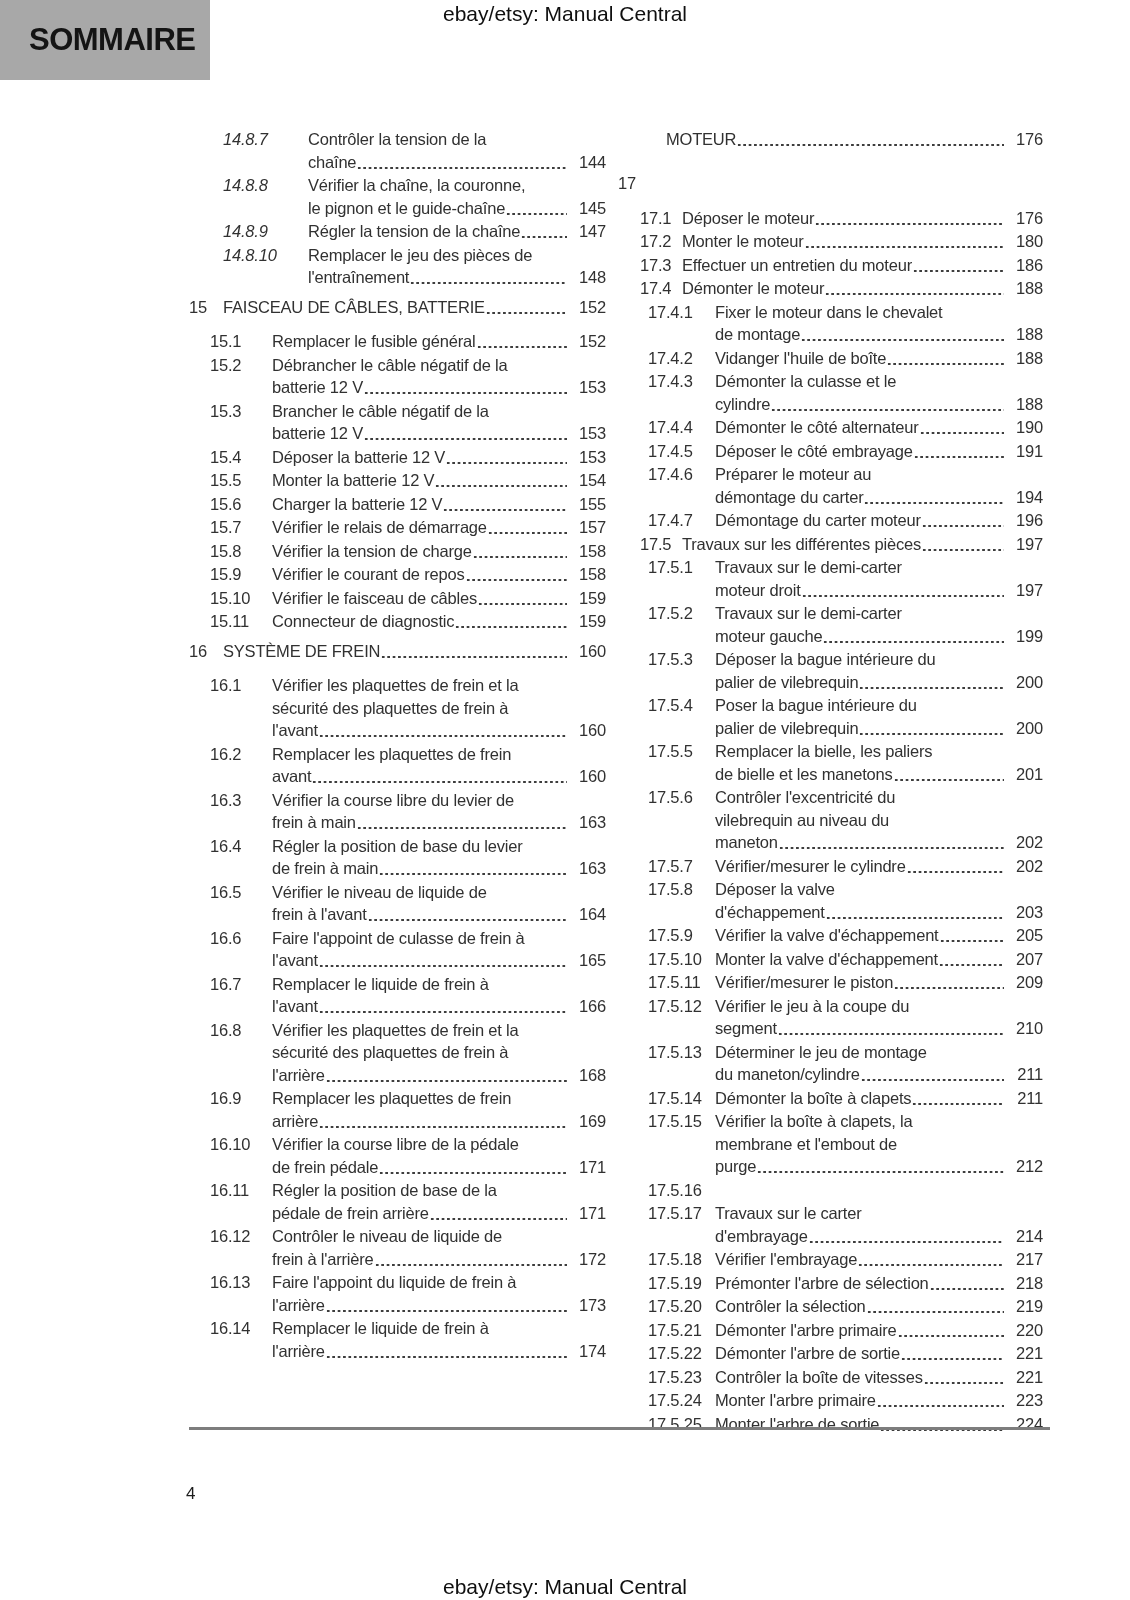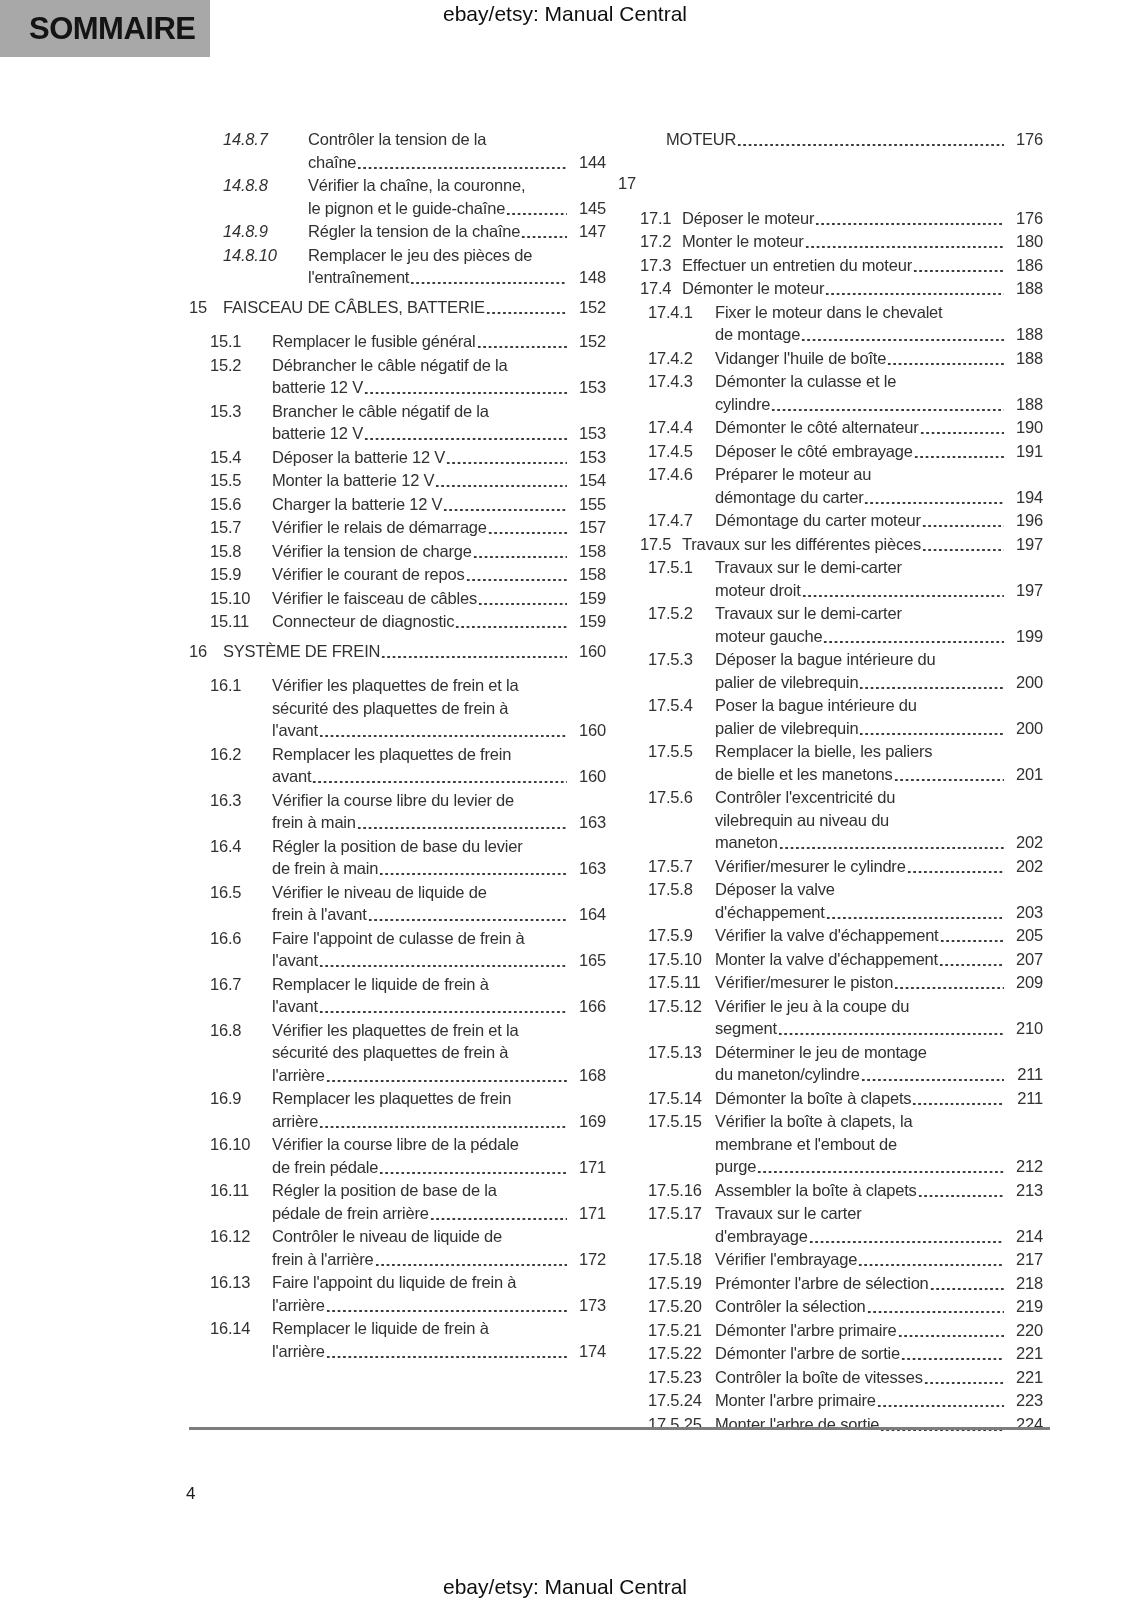--- a/index.html
+++ b/index.html
@@ -5,21 +5,21 @@
   html, body { margin:0; padding:0; background:#ffffff; }
   .page {
     position:relative; width:1130px; height:1600px; background:#ffffff;
     font-family:"Liberation Sans", sans-serif; color:#2f2f2f; overflow:hidden;
   }
   .top-header {
     position:absolute; top:2px; left:0; width:100%;
     text-align:center; font-size:21px; color:#0f0f0f;
   }
   .sommaire-box {
-    position:absolute; top:0; left:0; width:210px; height:57px;
+    position:absolute; top:0; left:0; width:210px; height:80px;
     background:#a8a8a8; display:flex; align-items:center;
   }
   .sommaire-box .label {
     font-size:31px; font-weight:bold; color:#141414;
     margin-left:29px; letter-spacing:-0.5px;
   }
   .col {
     position:absolute; top:128px; font-size:16.5px; line-height:22.5px;
     letter-spacing:-0.2px; color:#313131;
   }
@@ -693,27 +693,20 @@
           <div class="line">membrane et l'embout de</div>
           <div class="line last">
             <span class="txt">purge</span>
             <span class="leader"></span>
             <span class="pg">212</span>
           </div>
         </div>
       </div>
       <div class="entry lv3">
         <span class="num">17.5.16</span>
-        <div class="body">
-          <div class="line last">
-            <span class="txt">Assembler la boîte à clapets</span>
-            <span class="leader"></span>
-            <span class="pg">213</span>
-          </div>
-        </div>
       </div>
       <div class="entry lv3">
         <span class="num">17.5.17</span>
         <div class="body">
           <div class="line">Travaux sur le carter</div>
           <div class="line last">
             <span class="txt">d'embrayage</span>
             <span class="leader"></span>
             <span class="pg">214</span>
           </div>

